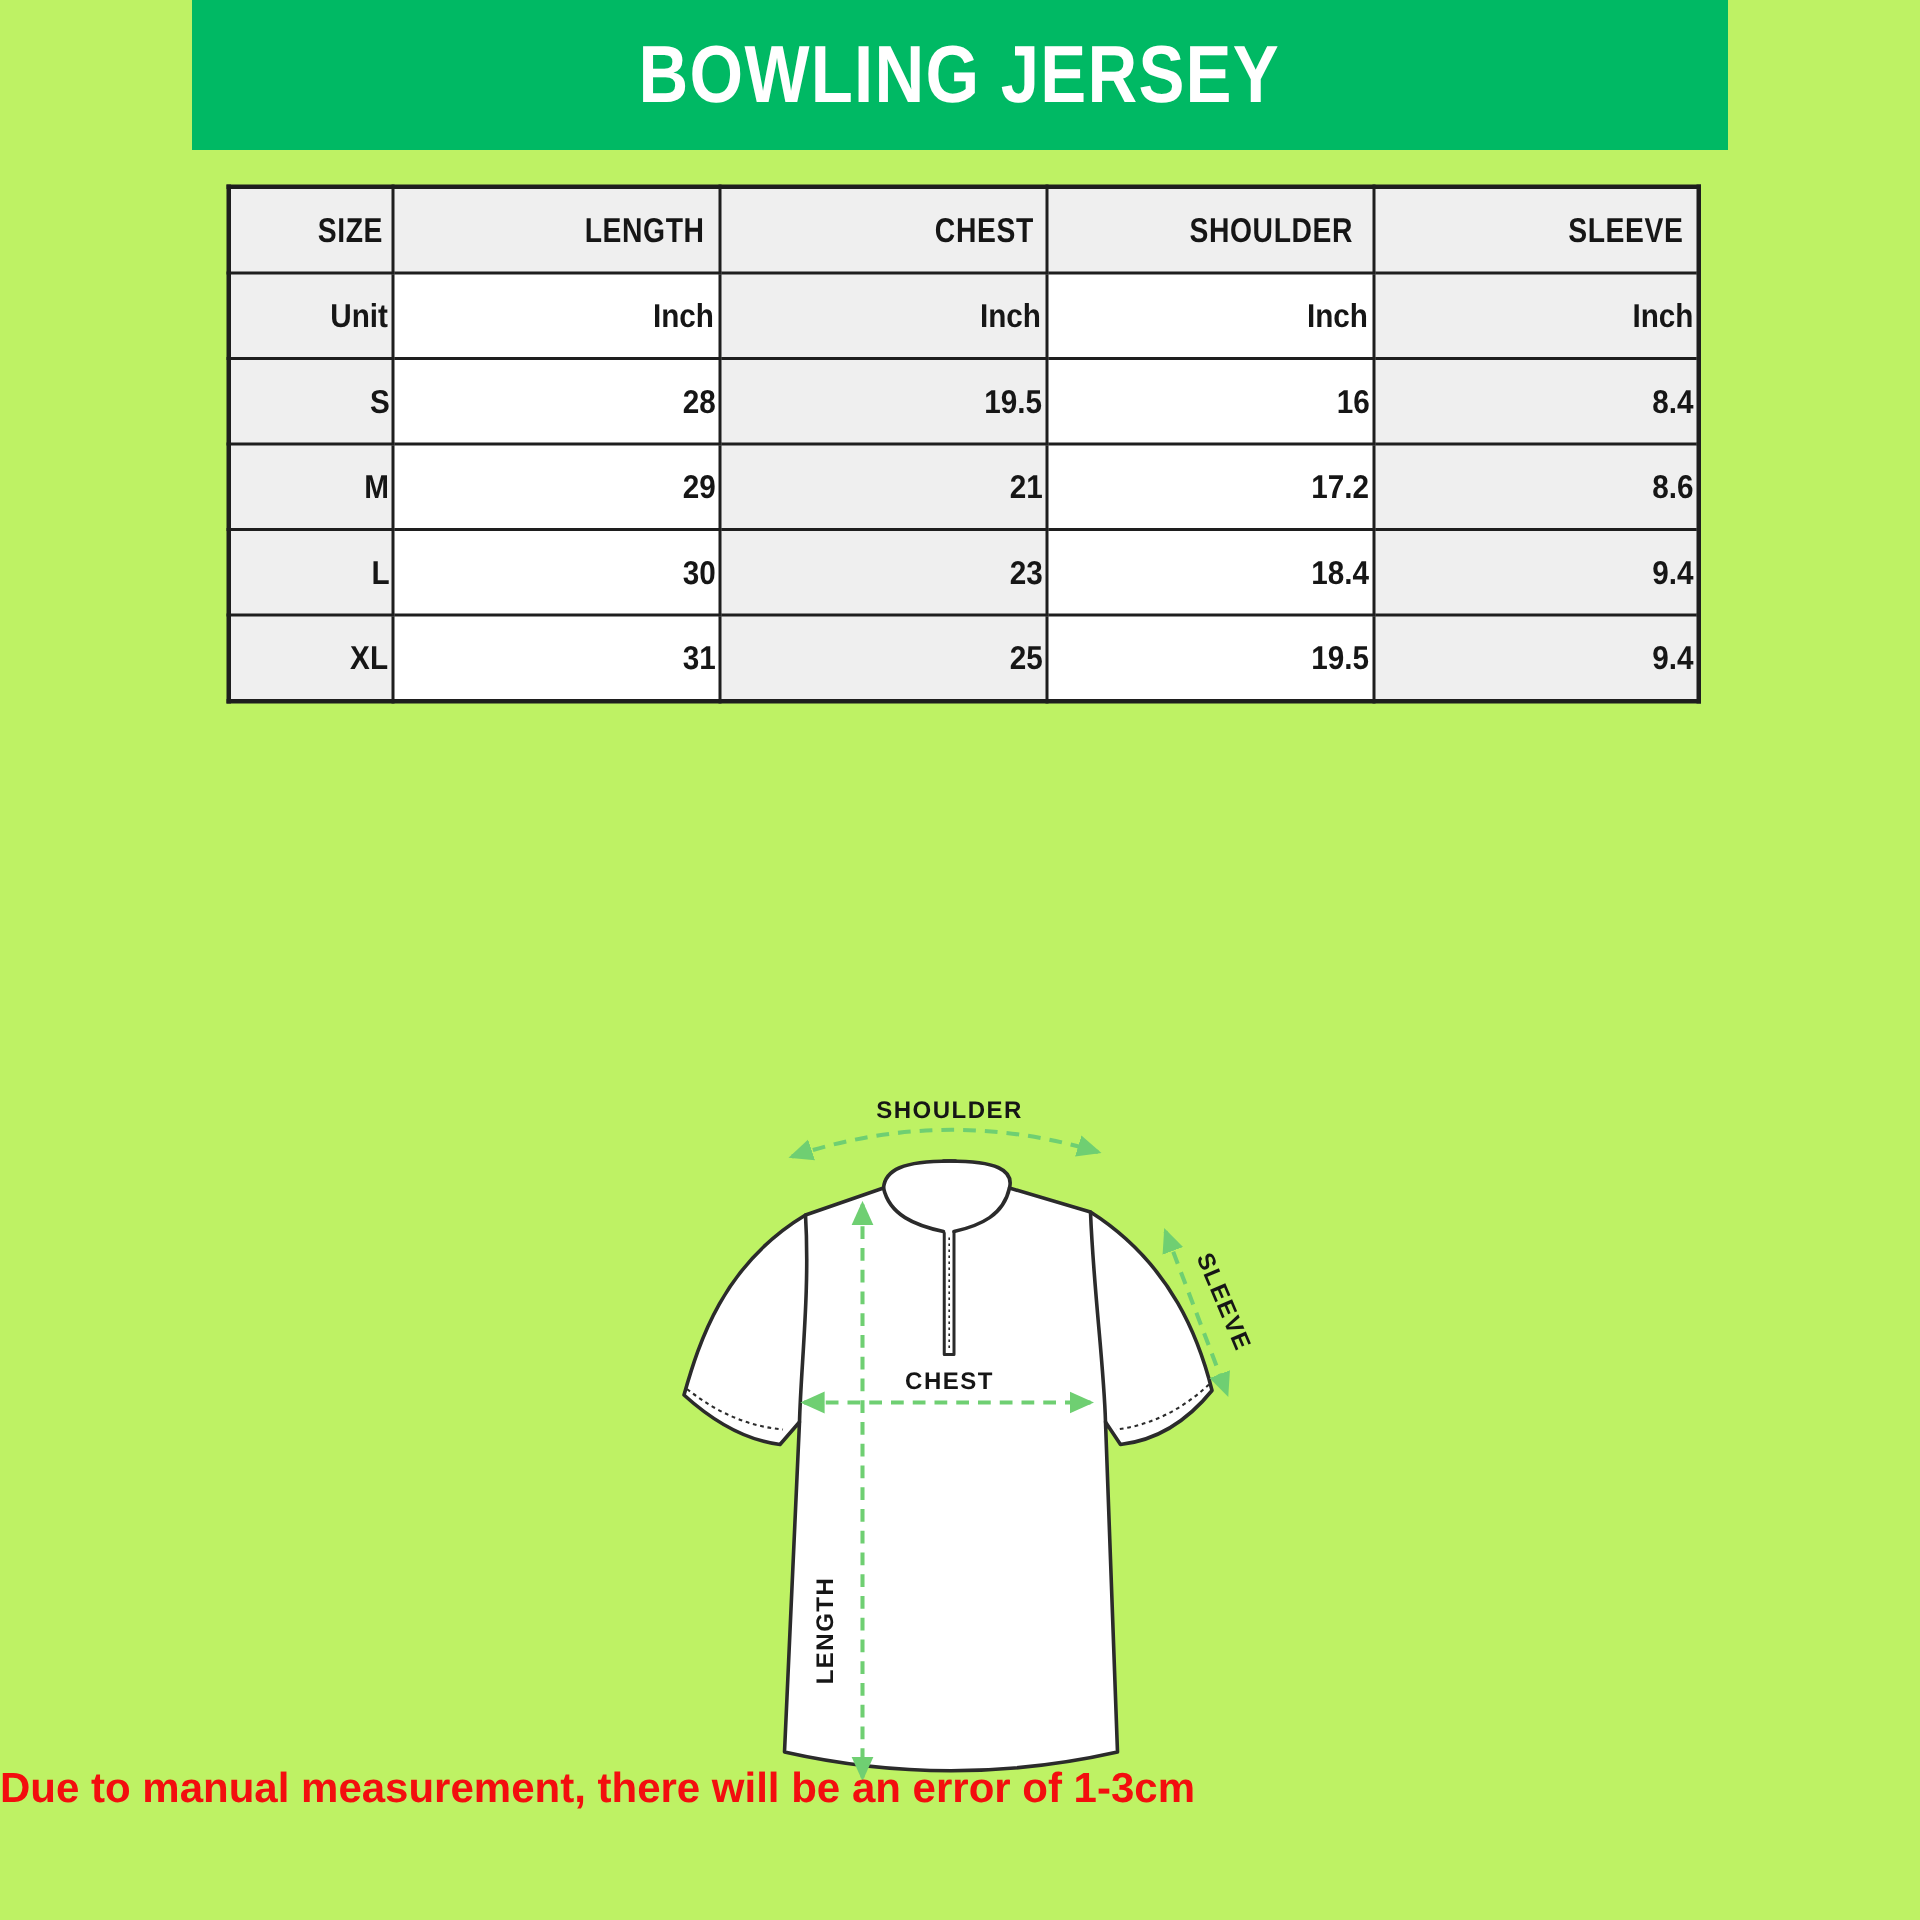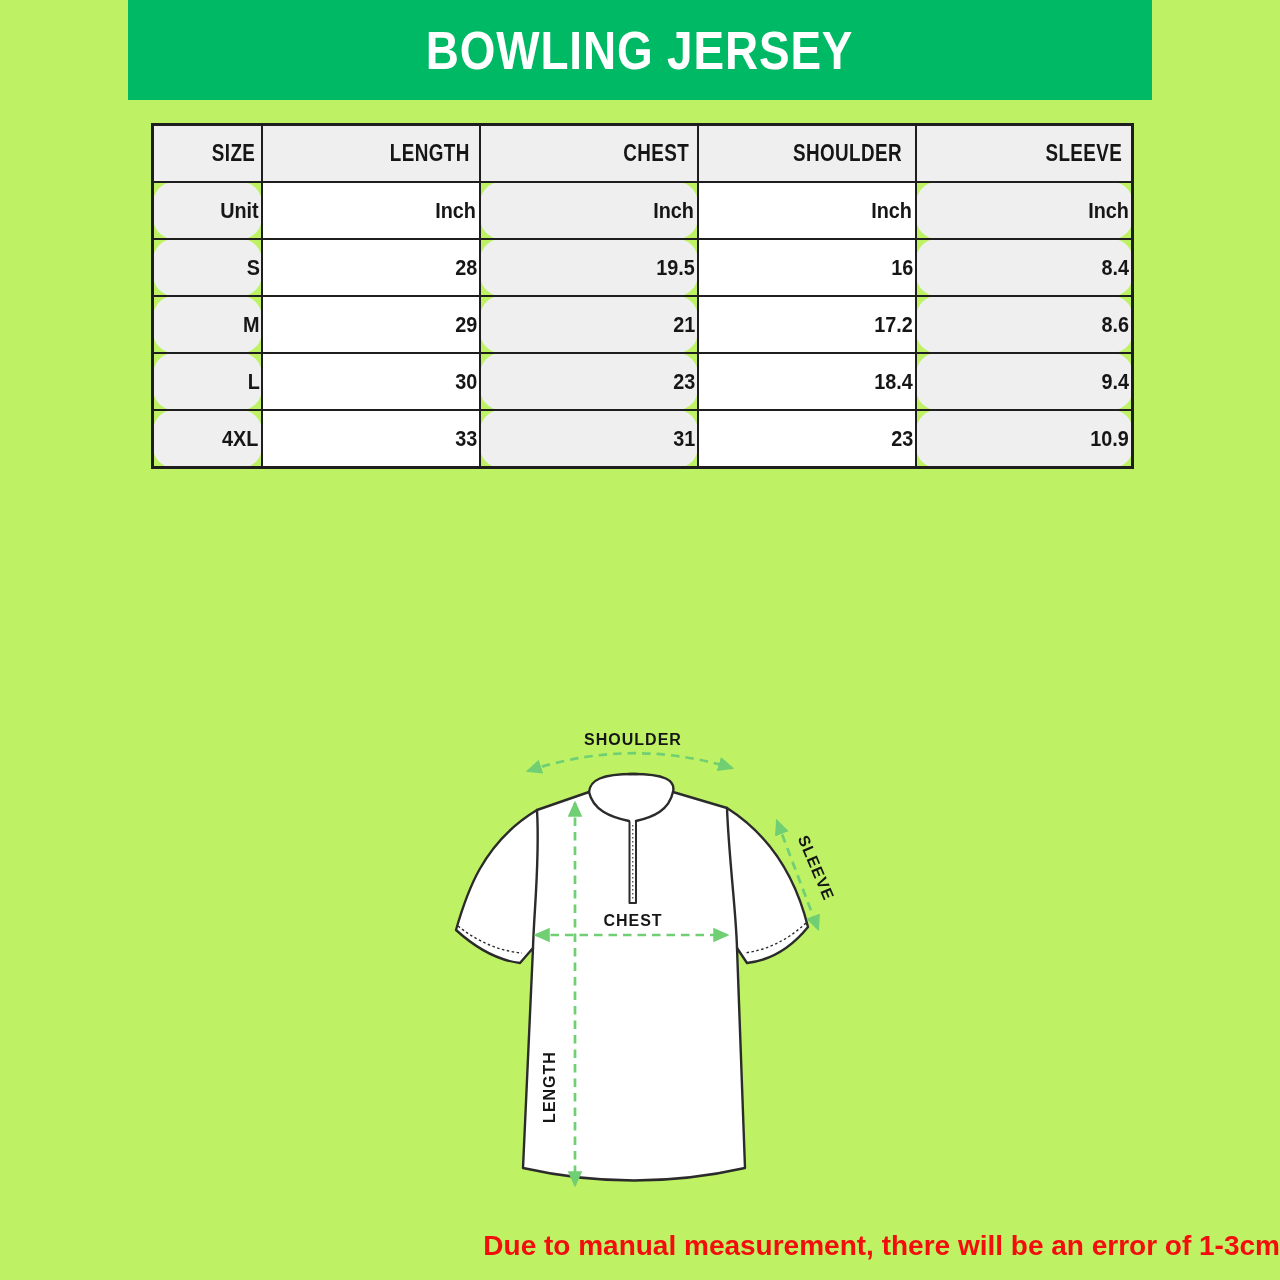--- a/index.html
+++ b/index.html
@@ -41,21 +41,21 @@
   }
   .size-table th, .size-table td {
     border: 2px solid var(--border-dark, #1e1e1e);
     height: 55px;
     text-align: right;
     vertical-align: middle;
     color: var(--text-dark, #151515);
     padding: 0;
   }
   .size-table th { background: var(--cell-gray, #efefef); }
-  .size-table td.c0, .size-table td.c2, .size-table td.c4 { background: var(--cell-gray, #efefef); border-radius: 21px; }
+  .size-table td.c0, .size-table td.c2, .size-table td.c4 { background: var(--cell-gray, #efefef); }
   .size-table td.c1, .size-table td.c3 { background: #ffffff; }
   .hd {
     display: inline-block;
     font-weight: bold;
     font-size: 23px;
     transform: scaleX(0.82);
     letter-spacing: 0.5px;
     white-space: nowrap;
   }
   .ct {
@@ -102,23 +102,23 @@
     font-family: "Liberation Sans", sans-serif;
     font-weight: bold;
     font-size: 16px;
     letter-spacing: 1px;
     fill: var(--text-dark, #1c1c1c);
   }
 
   
   .note {
     position: absolute;
-    left: 0; top: 1230px;
+    left: 0; top: 1176px;
     width: 1280px;
-    text-align: right;
+    text-align: left;
     font-weight: bold;
     font-size: 28px;
     color: var(--note-red, #f30e0e);
   }
 </style>
 </head>
 <body>
 
 <div class="page">
 
@@ -166,25 +166,25 @@
           <td class="c4"><span class="ct">8.6</span></td>
         </tr>
         <tr>
           <td class="c0"><span class="ct">L</span></td>
           <td class="c1"><span class="ct">30</span></td>
           <td class="c2"><span class="ct">23</span></td>
           <td class="c3"><span class="ct">18.4</span></td>
           <td class="c4"><span class="ct">9.4</span></td>
         </tr>
         <tr>
-          <td class="c0"><span class="ct">4XL</span></td>
-          <td class="c1"><span class="ct">33</span></td>
-          <td class="c2"><span class="ct">31</span></td>
-          <td class="c3"><span class="ct">23</span></td>
-          <td class="c4"><span class="ct">10.9</span></td>
+          <td class="c0"><span class="ct">XL</span></td>
+          <td class="c1"><span class="ct">31</span></td>
+          <td class="c2"><span class="ct">25</span></td>
+          <td class="c3"><span class="ct">19.5</span></td>
+          <td class="c4"><span class="ct">9.4</span></td>
         </tr>
       </tbody>
   </table>
 
   <svg class="diagram" viewBox="0 0 420 490" xmlns="http://www.w3.org/2000/svg">
     <defs>
       <marker id="arrowhead" viewBox="0 0 10 10" refX="8.5" refY="5" markerWidth="6" markerHeight="6" orient="auto-start-reverse">
         <path d="M 0 0.5 L 10 5 L 0 9.5 Z"></path>
       </marker>
     </defs>

